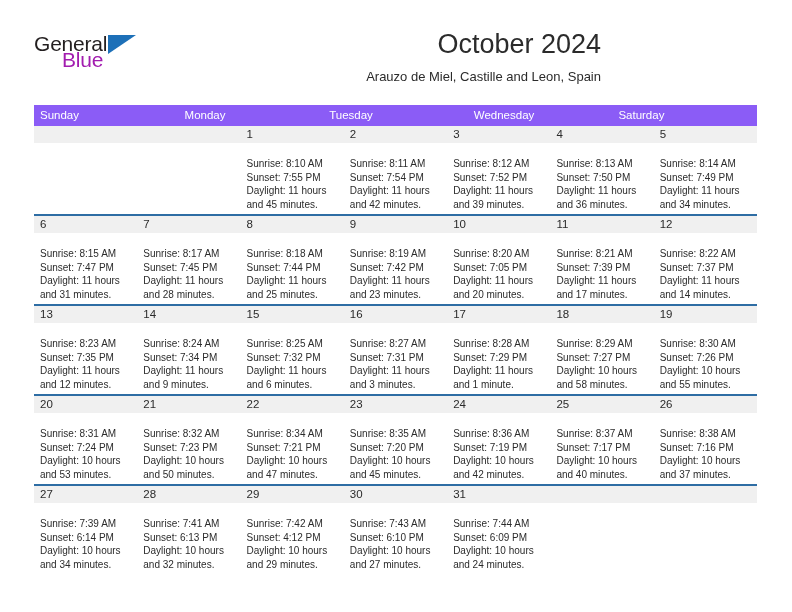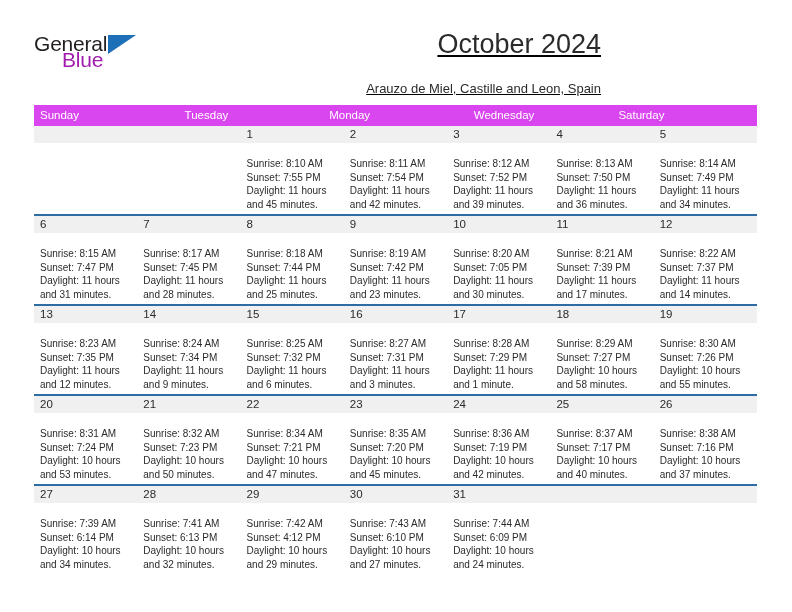--- a/index.html
+++ b/index.html
@@ -62,46 +62,45 @@
     letter-spacing: -0.2px;
     color: #a21caf;
     line-height: 24px;
   }
 
   .title-block {
     position: absolute;
     right: 0;
     top: 0;
     text-align: right;
-    text-decoration: underline;
   }
   .cal-title {
     font-size: 27px;
     color: #2b2b2b;
     line-height: 32px;
     white-space: nowrap;
   }
   .cal-subtitle {
-    margin-top: 21px;
+    margin-top: 9px;
     font-size: 13px;
     color: #2b2b2b;
     line-height: 16px;
     white-space: nowrap;
   }
 
   
   .calendar {
     position: absolute;
     left: 34px;
     top: 105px;
     width: 723px;
   }
   .weekdays {
     display: flex;
-    background: #d946ef;
+    background: #8b5cf6;
     height: 21px;
   }
   .weekday {
     flex: 1 1 0;
     color: #ffffff;
     font-size: 11.5px;
     line-height: 21px;
     padding-left: 6px;
     box-sizing: border-box;
     white-space: nowrap;
@@ -156,22 +155,22 @@
     <div class="title-block">
       <div class="cal-title">October 2024</div>
       <div class="cal-subtitle">Arauzo de Miel, Castille and Leon, Spain</div>
     </div>
 
   </div>
 
   <div class="calendar">
     <div class="weekdays">
       <div class="weekday">Sunday</div>
+      <div class="weekday">Monday</div>
       <div class="weekday">Tuesday</div>
-      <div class="weekday">Monday</div>
       <div class="weekday">Wednesday</div>
       <div class="weekday">Saturday</div>
     </div>
 
     <div class="week first">
       <div class="daycell empty">
         <div class="daynum-band"></div>
         <div class="info">
           <div></div>
           <div></div>
@@ -271,21 +270,21 @@
           <div>Daylight: 11 hours</div>
           <div>and 23 minutes.</div>
         </div>
       </div>
       <div class="daycell">
         <div class="daynum-band">10</div>
         <div class="info">
           <div>Sunrise: 8:20 AM</div>
           <div>Sunset: 7:05 PM</div>
           <div>Daylight: 11 hours</div>
-          <div>and 30 minutes.</div>
+          <div>and 20 minutes.</div>
         </div>
       </div>
       <div class="daycell">
         <div class="daynum-band">11</div>
         <div class="info">
           <div>Sunrise: 8:21 AM</div>
           <div>Sunset: 7:39 PM</div>
           <div>Daylight: 11 hours</div>
           <div>and 17 minutes.</div>
         </div>

